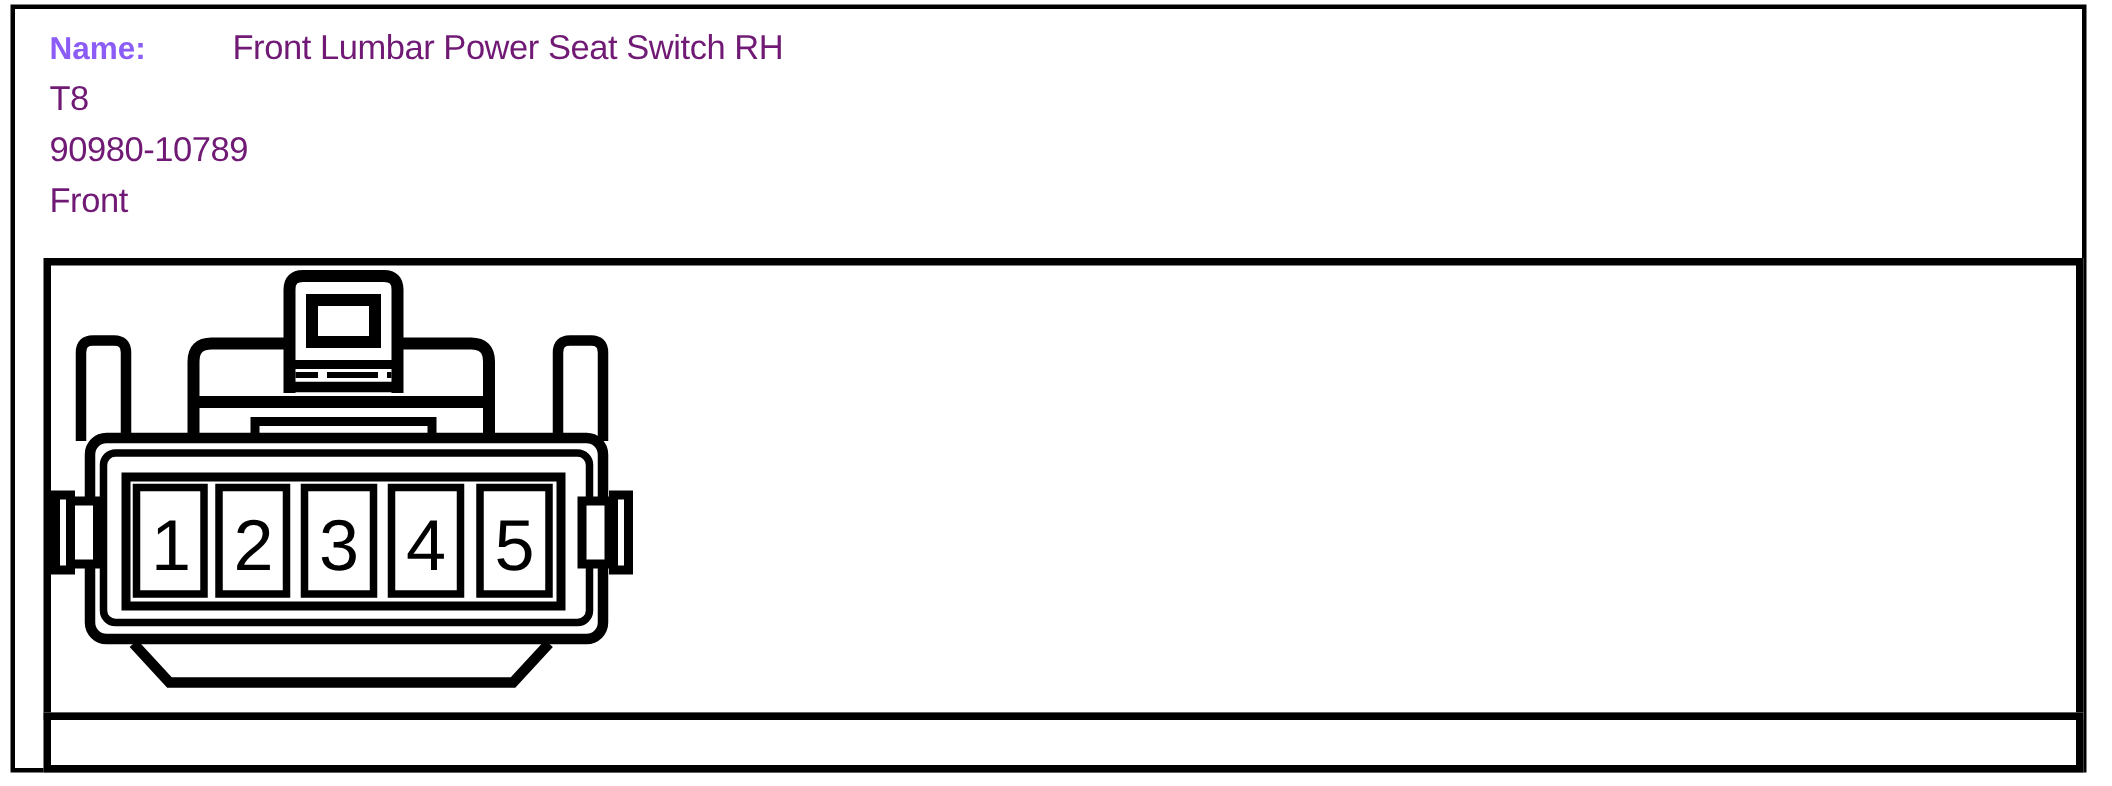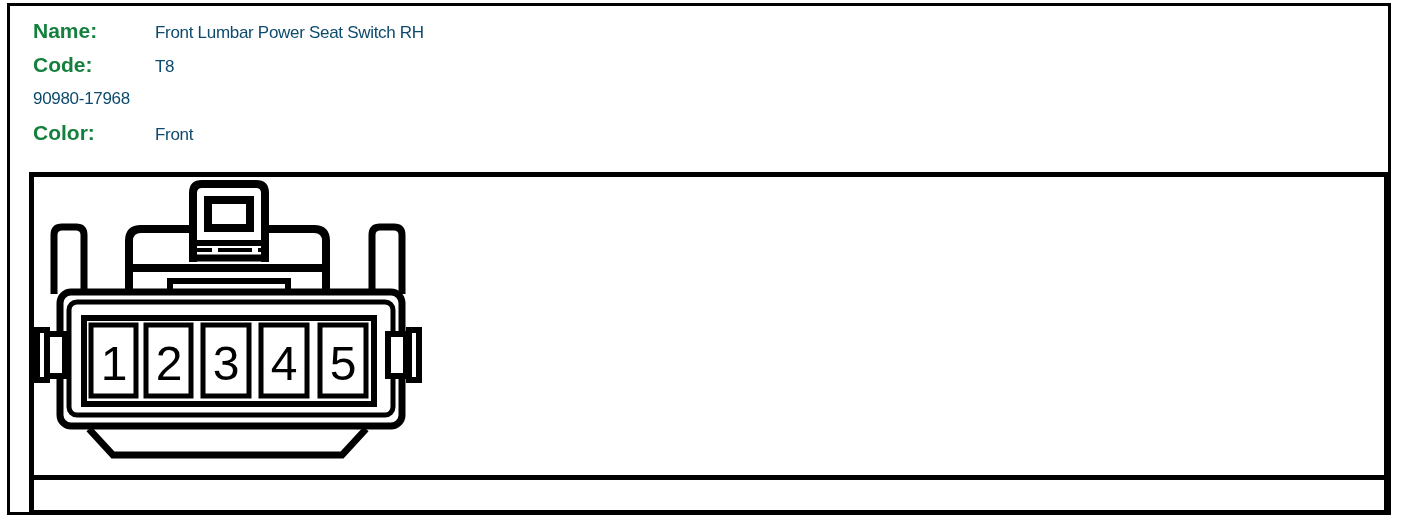--- a/index.html
+++ b/index.html
@@ -36,26 +36,26 @@
     display: flex;
     align-items: baseline;
     height: 34px;
     line-height: 34px;
     white-space: nowrap;
   }
   .field-label {
     width: 122px;
     font-weight: bold;
     font-size: 21px;
-    color: #15803d;
+    color: #8b5cf6;
     letter-spacing: 0px;
   }
   .field-value {
-    font-size: 17px;
-    color: #0c4a6e;
+    font-size: 23px;
+    color: #701a75;
     letter-spacing: -0.3px;
   }
   
   #diagram-box {
     position: absolute;
     left: 29px; top: 172px;
     width: 1360px; height: 308px;
     border: 5px solid #000;
     box-sizing: border-box;
     background: #ffffff;
@@ -88,28 +88,26 @@
 <div id="page">
 
   <div id="frame"></div>
 
   <div id="header">
     <div class="field-row">
       <span class="field-label">Name:</span>
       <span class="field-value">Front Lumbar Power Seat Switch RH</span>
     </div>
     <div class="field-row">
-      <span class="field-label">Code:</span>
       <span class="field-value">T8</span>
     </div>
     <div class="field-row">
-      <span class="field-value">90980-17968</span>
+      <span class="field-value">90980-10789</span>
     </div>
     <div class="field-row">
-      <span class="field-label">Color:</span>
       <span class="field-value">Front</span>
     </div>
   </div>
 
   <div id="diagram-box"></div>
   <div id="footer-box"></div>
 
   <svg id="connector-svg" viewBox="0 0 1408 524" xmlns="http://www.w3.org/2000/svg">
     <g stroke="#000000" fill="none" stroke-linecap="butt">
 

